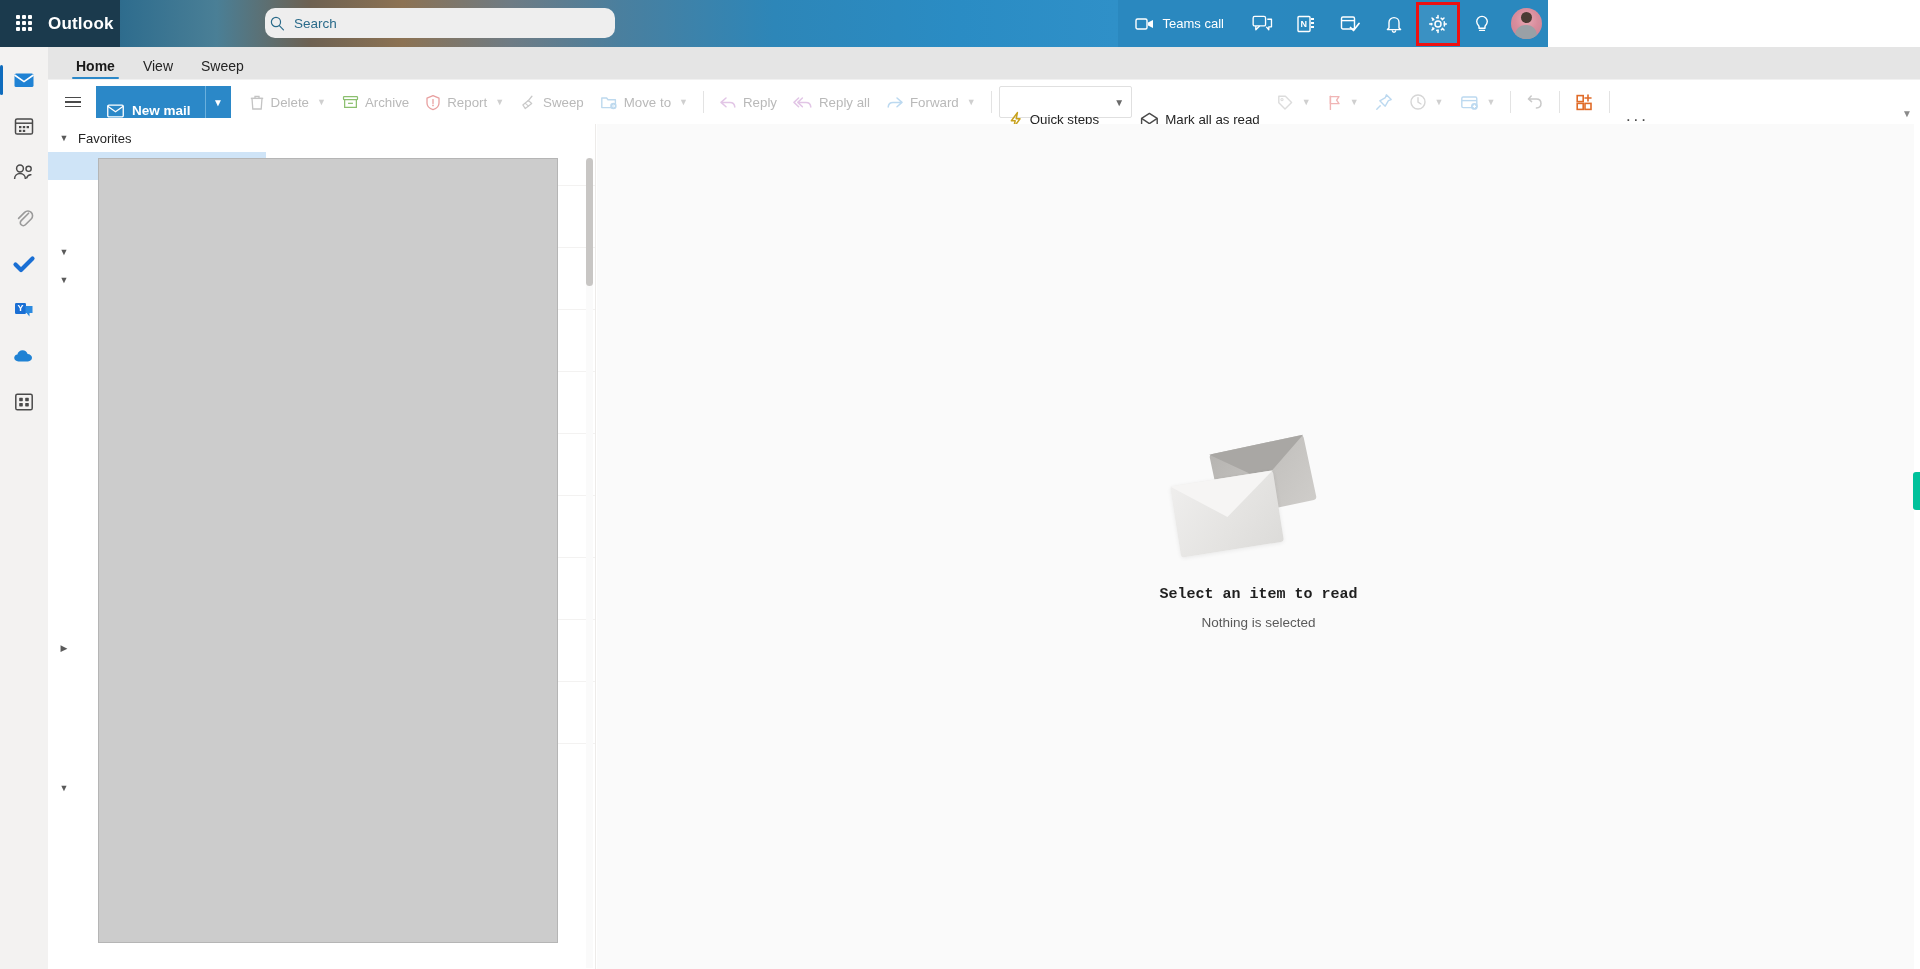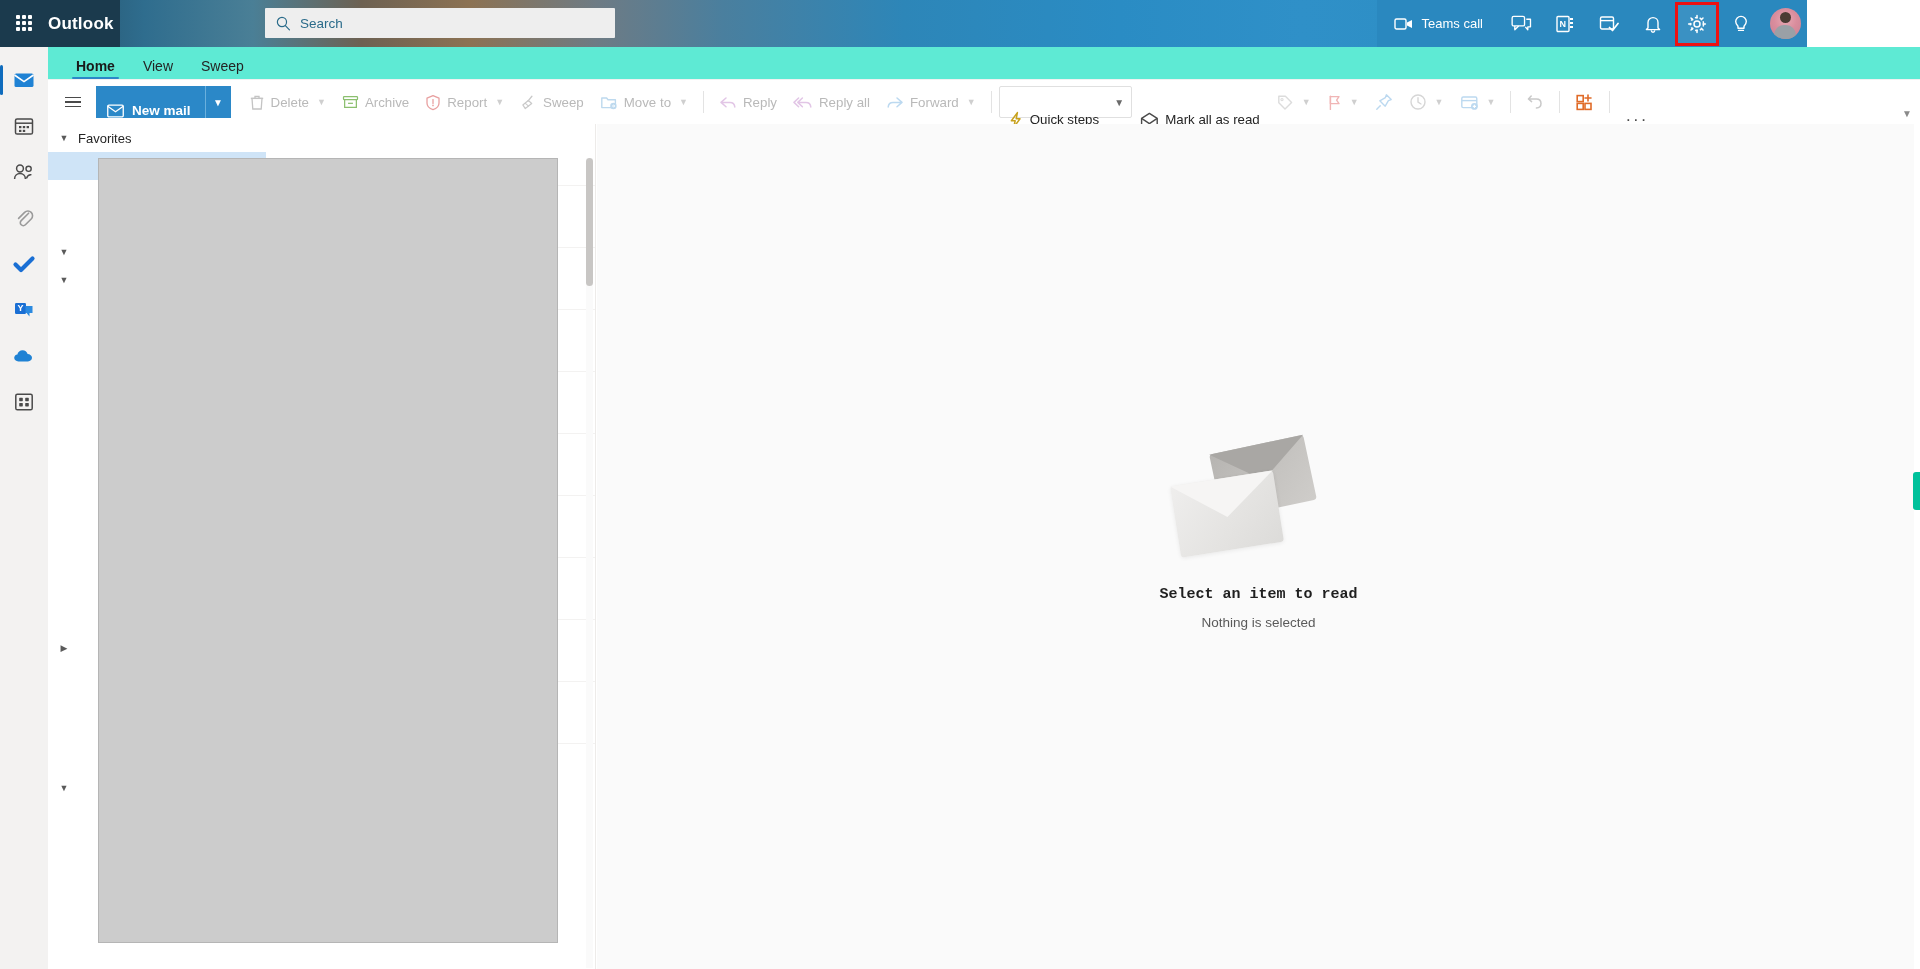--- a/index.html
+++ b/index.html
@@ -6,21 +6,21 @@
   html, body {
     width: 1920px; height: 969px;
     font-family: "Liberation Sans", sans-serif;
     background: #ffffff;
     overflow: hidden;
   }
   .app { position: relative; width: 1920px; height: 969px; }
 
   
   .header {
-    position: absolute; top: 0; left: 0; width: 1807px; height: 47px;
+    position: absolute; top: 0; left: 0; width: 1548px; height: 47px;
     background: linear-gradient(90deg,#1f4257 0%,#2f6d8e 8%,#4a7f96 14%,
       #6d6152 20%, #8c7253 26%, #6e7b84 33%, #4a7f9e 40%, #2d86b8 50%,
       #2a8cc4 62%, #2f90c8 72%, #2d8ec4 82%, #2b8ac0 92%, #2a88be 100%);
     overflow: hidden;
   }
   .hdr-left-solid {
     position: absolute; left: 0; top: 0; width: 120px; height: 47px;
     background: #1b3a4d;
   }
   .hdr-right-solid {
@@ -36,22 +36,22 @@
     grid-template-rows: repeat(3, 4px); gap: 2px;
   }
   .waffle-grid i { display: block; width: 4px; height: 4px; background: #ffffff; border-radius: 1px; }
   .brand {
     position: absolute; left: 48px; top: 0; height: 47px;
     display: flex; align-items: center;
     color: #ffffff; font-size: 17px; font-weight: bold; letter-spacing: 0.2px;
   }
   .searchbox {
     position: absolute; left: 265px; top: 8px; width: 350px; height: 30px;
-    background: #eeeeee; display: flex; align-items: center; padding: 0 10px;
-    border-radius: 1px;
+    background: #eeeeee; display: flex; align-items: center; padding: 0 4px;
+    border-radius: 10px;
   }
   .searchbox .mag { width: 17px; height: 17px; flex: 0 0 auto; }
   .searchbox input {
     border: 0; outline: 0; background: transparent; margin-left: 8px;
     font-family: "Liberation Sans", sans-serif; font-size: 13.5px; color: #1b4b63;
     width: 290px;
   }
   .searchbox input::placeholder { color: #2a6b8a; opacity: 1; }
 
   .hdr-actions {
@@ -99,21 +99,21 @@
     justify-content: center; position: relative; cursor: pointer;
   }
   .rail-item.active::before {
     content: ""; position: absolute; left: 0; top: 8px;
     width: 3px; height: 30px; background: #0f6cbd; border-radius: 2px;
   }
 
   
   .ribbon-tabs {
     position: absolute; left: 48px; top: 47px; width: 1872px; height: 33px;
-    background: #5eead4; display: flex; align-items: flex-end; padding-left: 14px;
+    background: #e5e5e5; display: flex; align-items: flex-end; padding-left: 14px;
     border-bottom: 1px solid #f1f1f1;
   }
   .rtab {
     padding: 0 14px 6px 14px; font-size: 14px; color: #242424;
     cursor: pointer; position: relative; line-height: 1;
   }
   .rtab.active { font-weight: bold; color: #1a1a1a; }
   .rtab.active::after {
     content: ""; position: absolute; left: 10px; right: 10px; bottom: 0;
     height: 2.5px; background: #2b88c8; border-radius: 2px;

